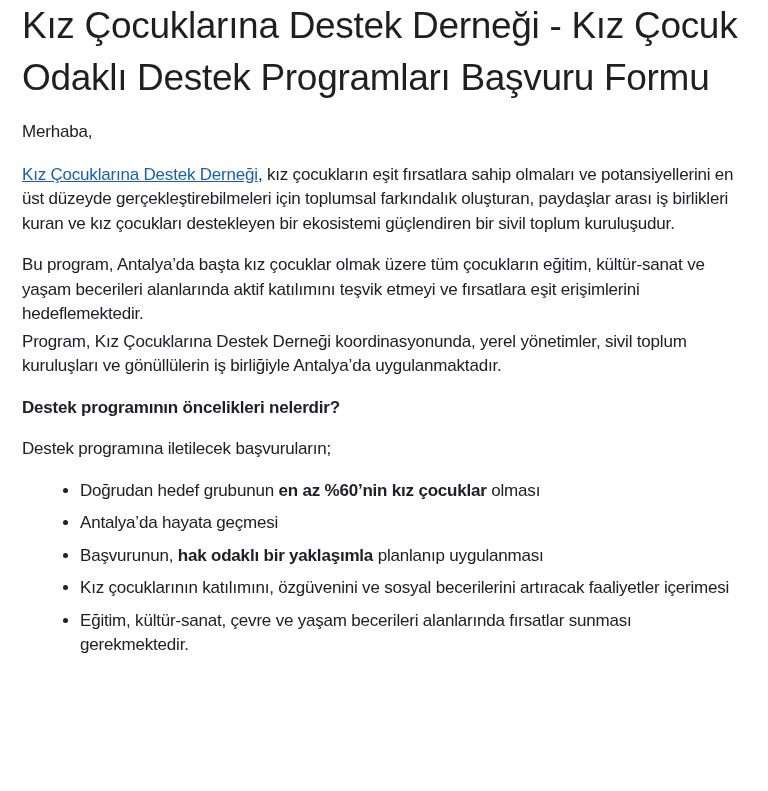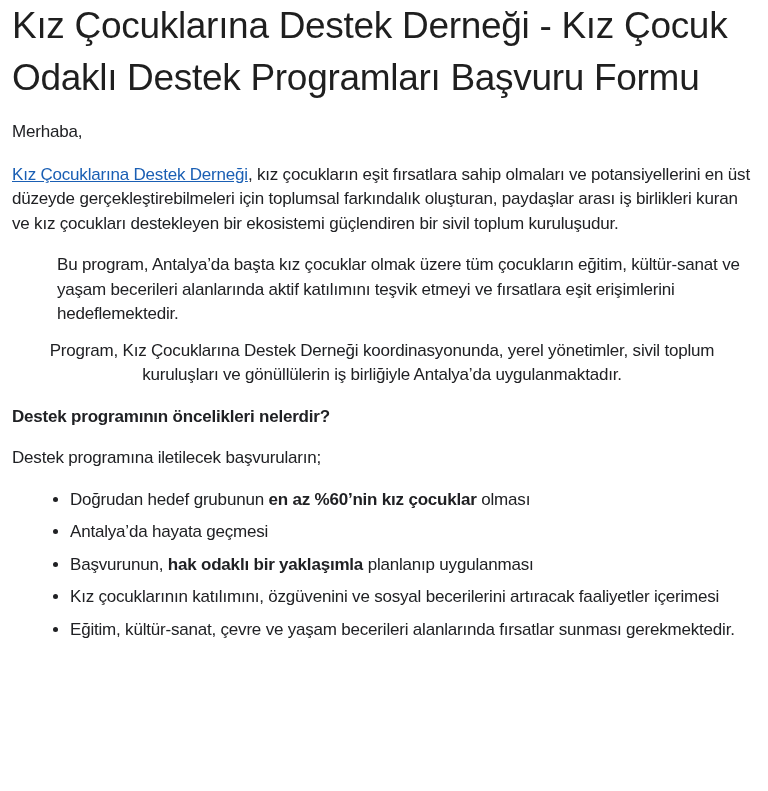--- a/index.html
+++ b/index.html
@@ -1,41 +1,41 @@
 <!DOCTYPE html>
 <html><head>
 <meta charset="utf-8">
 <style>
   html, body { margin: 0; padding: 0; background: #ffffff; }
   body {
     width: 768px; height: 791px; overflow: hidden;
     font-family: "Liberation Sans", "DejaVu Sans", sans-serif;
     color: #202124;
   }
-  .page { padding: 0 16px 0 12px; }
+  .page { padding: 0 16px 0 22px; }
   h1 {
     font-family: "Liberation Sans", sans-serif;
     font-weight: 400;
     font-size: 37px;
     line-height: 52px;
     margin: 0;
     padding-top: 0;
     color: #1f1f1f;
     letter-spacing: -0.3px;
   }
   p {
     font-size: 17px;
     line-height: 24.5px;
     margin: 0;
     letter-spacing: -0.2px;
   }
   .greeting { margin-top: 16px; }
   .intro { margin-top: 18px; }
-  .para2 { margin-top: 17px; margin-left: 45px; }
-  .para3 { margin-top: 12px; text-align: center; }
+  .para2 { margin-top: 17px; }
+  .para3 { margin-top: 3px; }
   .question { margin-top: 17px; font-weight: 700; }
   .lead { margin-top: 17px; }
   a.link { color: #1a5fb4; }
   ul {
     margin: 17px 0 0 0;
     padding-left: 50px;
     font-size: 17px;
     line-height: 24.5px;
     letter-spacing: -0.2px;
   }

